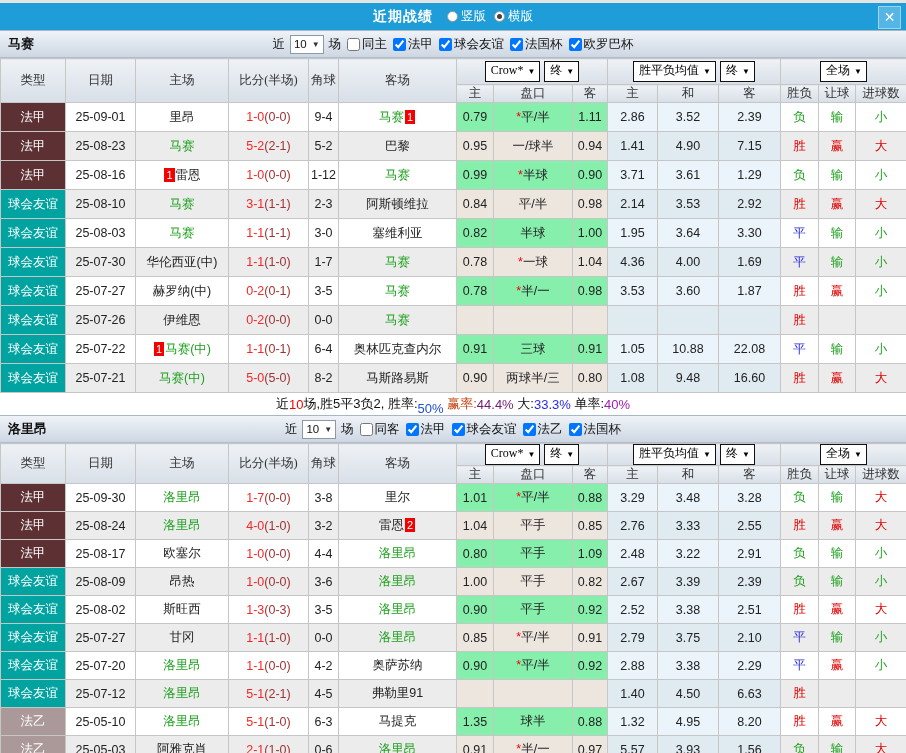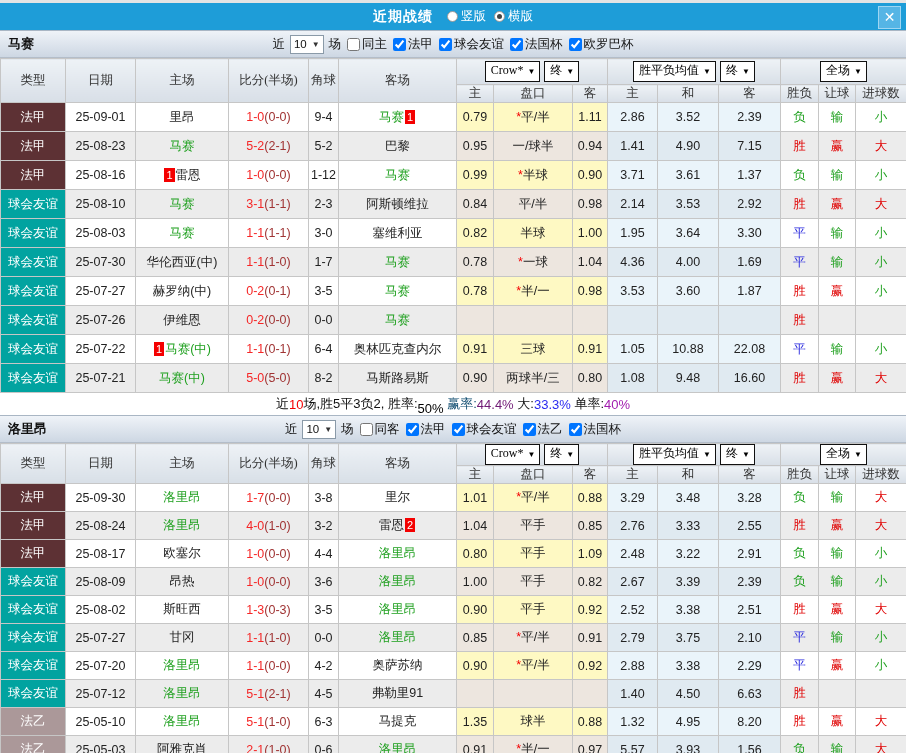--- a/index.html
+++ b/index.html
@@ -57,21 +57,21 @@
   .s2 thead tr.t2{height:15px;}
   .s1 tbody tr{height:29px;}
   .s2 tbody tr{height:28px;}
   .hdr-sel{
     display:inline-block;border:1px solid #111;background:#fff;color:#000;
     padding:1px 4px 2px 5px;font-size:12px;line-height:14px;margin:0 2px;cursor:pointer;
   }
   .hdr-sel .arr{font-size:8px;margin-left:4px;}
   tbody tr.odd td{background:#fff;}
   tbody tr.even td{background:#ececec;}
-  tbody tr.odd td.asia{background:#fef9c3;}
+  tbody tr.odd td.asia{background:#86efac;}
   tbody tr.even td.asia{background:#ede6df;}
   tbody tr.odd td.euro{background:#eaf4fa;}
   tbody tr.even td.euro{background:#e0eaf1;}
   tbody td.lg{color:#fff;font-size:12.5px;}
   .self{color:#1fa01f;}
   .ft{color:#f62626;}
   .ht{color:#a03434;}
   .badge{background:#f40000;color:#fff;font-size:11px;padding:0 2px;margin:0 1px;display:inline-block;line-height:14px;}
   .star{color:#f40000;}
   
@@ -200,21 +200,21 @@
           <td>25-08-16</td>
           <td><span class="badge">1</span><span>雷恩</span></td>
           <td><span class="ft">1-0</span><span class="ht">(0-0)</span></td>
           <td>1-12</td>
           <td><span class="self">马赛</span></td>
           <td class="asia">0.99</td>
           <td class="asia"><span class="star">*</span><span>半球</span></td>
           <td class="asia">0.90</td>
           <td class="euro">3.71</td>
           <td class="euro">3.61</td>
-          <td class="euro">1.37</td>
+          <td class="euro">1.29</td>
           <td style="color: rgb(31, 160, 31);">负</td>
           <td style="color: rgb(31, 160, 31);">输</td>
           <td style="color: rgb(31, 160, 31);">小</td>
         </tr>
         <tr class="even">
           <td class="lg" style="background: rgb(1, 163, 160);">球会友谊</td>
           <td>25-08-10</td>
           <td><span class="self">马赛</span></td>
           <td><span class="ft">3-1</span><span class="ht">(1-1)</span></td>
           <td>2-3</td>
@@ -330,22 +330,22 @@
           <td style="color: rgb(224, 0, 0);">胜</td>
           <td style="color: rgb(224, 0, 0);">赢</td>
           <td style="color: rgb(224, 0, 0);">大</td>
         </tr>
       </tbody>
     </table>
     <div class="summary">
       <span style="color: rgb(17, 17, 17); white-space: pre;">近</span>
       <span style="color: rgb(244, 0, 0); white-space: pre;">10</span>
       <span style="color: rgb(17, 17, 17); white-space: pre;">场,胜5平3负2, 胜率:</span>
-      <span style="color: #000000; white-space: pre; margin-top: 8px;">50%</span>
-      <span style="color: #0c4a6e; white-space: pre;"> 赢率:</span>
+      <span style="color: #1d4ed8; white-space: pre; margin-top: 8px;">50%</span>
+      <span style="color: #c2410c; white-space: pre;"> 赢率:</span>
       <span style="color: #701a75; white-space: pre;">44.4%</span>
       <span style="color: rgb(17, 17, 17); white-space: pre;"> 大:</span>
       <span style="color: rgb(42, 42, 240); white-space: pre;">33.3%</span>
       <span style="color: rgb(17, 17, 17); white-space: pre;"> 单率:</span>
       <span style="color: #a21caf; white-space: pre;">40%</span>
     </div>
     <div class="strip">
       <span class="team">洛里昂</span>
       <div class="filters">
         <span>近</span>

